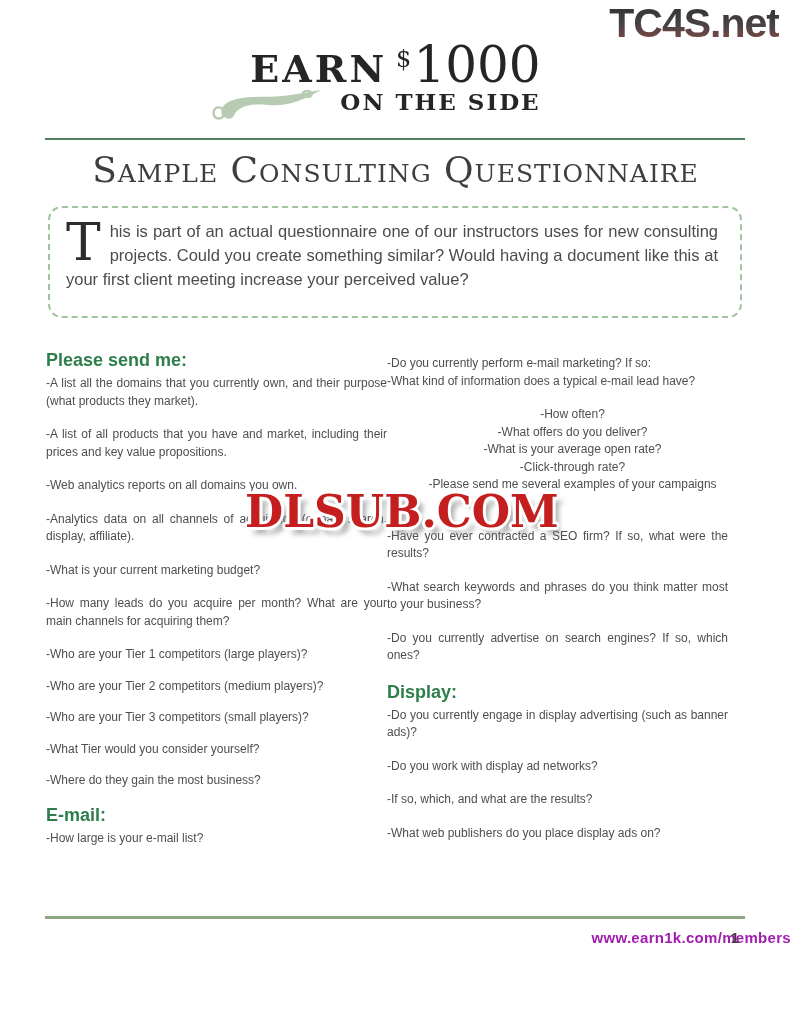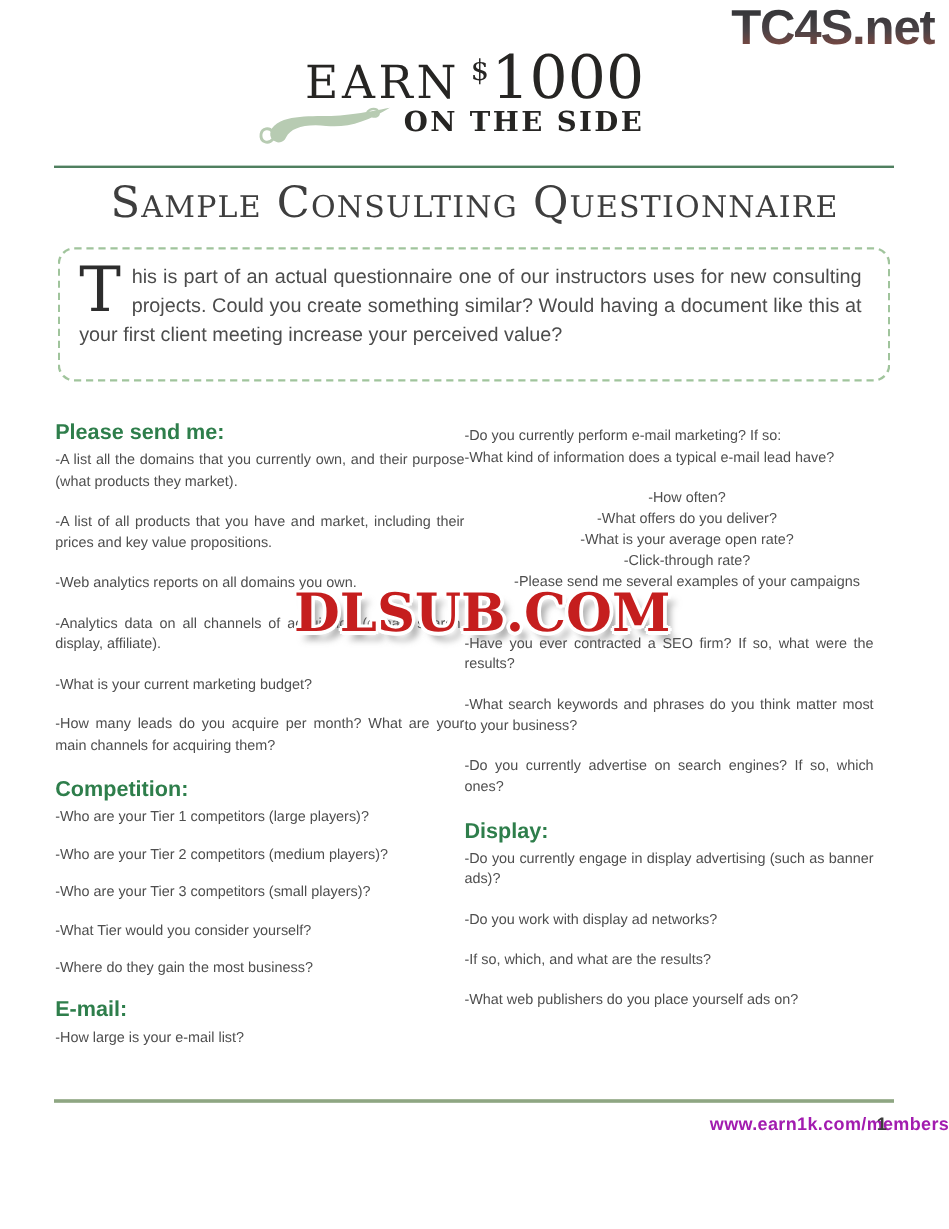--- a/index.html
+++ b/index.html
@@ -28,21 +28,21 @@
   .wm-traders {
     position:absolute; top:977px; right:5px; z-index:6;
     font-weight:bold; font-size:33px; color:#c14a53; white-space:nowrap;
     -webkit-text-stroke:1.3px #7d2630;
     text-shadow:0 0 4px #e6e6e6, 0 0 7px #dedede, 3px 3px 5px #b9b9b9;
   }
 
   
   .logo { position:absolute; top:40px; left:50%; transform:translateX(-50%); z-index:2; }
   .logo-row1 { display:flex; align-items:baseline; color:#262523; white-space:nowrap; }
-  .logo-earn { font-family:"DejaVu Serif", serif; font-weight:normal; font-size:38px; letter-spacing:3px;text-align:right; }
+  .logo-earn { font-family:"DejaVu Serif", serif; font-weight:bold; font-size:38px; letter-spacing:3px;text-align:right; }
   .logo-dollar { font-family:"DejaVu Serif", serif; font-size:24px; margin-left:9px; position:relative; top:-15px; }
   .logo-amount { font-family:"DejaVu Serif", serif; font-size:50px; line-height:1; margin-left:2px; }
   .logo-row2 { text-align:right; font-family:"DejaVu Serif", serif; font-weight:bold;
                font-size:23px; letter-spacing:2px; color:#262523; margin-top:-3px; }
   .flourish { position:absolute; left:-40px; top:45px; width:114px; height:38px; }
 
   .rule-top { position:absolute; top:138px; left:45px; width:700px; height:2px; background:#4f7f5f; }
 
   .doc-title {
     position:absolute; top:149px; left:0; width:100%; text-align:center;
@@ -114,21 +114,20 @@
 
     <div class="col">
       <h3 class="sec">Please send me:</h3>
       <p class="item">-A list all the domains that you currently own, and their purpose (what products they market).</p>
       <p class="item">-A list of all products that you have and market, including their prices and key value propositions.</p>
       <p class="item">-Web analytics reports on all domains you own.</p>
       <p class="item">-Analytics data on all channels of acquisition (e-mail, search, display, affiliate).</p>
       <p class="item">-What is your current marketing budget?</p>
       <p class="item">-How many leads do you acquire per month?  What are your main channels for acquiring them?</p>
 
-      <h3 class="sec sec-mt">Competition:</h3>
       <p class="item item-tight">-Who are your Tier 1 competitors (large players)?</p>
       <p class="item item-tight">-Who are your Tier 2 competitors (medium players)?</p>
       <p class="item item-tight">-Who are your Tier 3 competitors (small players)?</p>
       <p class="item item-tight">-What Tier would you consider yourself?</p>
       <p class="item item-tight">-Where do they gain the most business?</p>
 
       <h3 class="sec sec-mt">E-mail:</h3>
       <p class="item item-tight">-How large is your e-mail list?</p>
     </div>
 
@@ -143,21 +142,21 @@
         <p class="item">-Please send me several examples of your campaigns</p>
       </div>
       <p class="item gap-top">-Have you ever contracted a SEO firm?  If so, what were the results?</p>
       <p class="item">-What search keywords and phrases do you think matter most to your business?</p>
       <p class="item">-Do you currently advertise on search engines? If so, which ones?</p>
 
       <h3 class="sec sec-mt">Display:</h3>
       <p class="item">-Do you currently engage in display advertising (such as banner ads)?</p>
       <p class="item">-Do you work with display ad networks?</p>
       <p class="item">-If so, which, and what are the results?</p>
-      <p class="item">-What web publishers do you place yourself ads on?</p>
+      <p class="item">-What web publishers do you place display ads on?</p>
     </div>
 
   </div>
 
   <div class="wm-dlsub">DLSUB.COM</div>
 
   <div class="rule-footer"></div>
   <div class="footer-url">www.earn1k.com/members</div>
   <div class="page-num">1</div>
 

